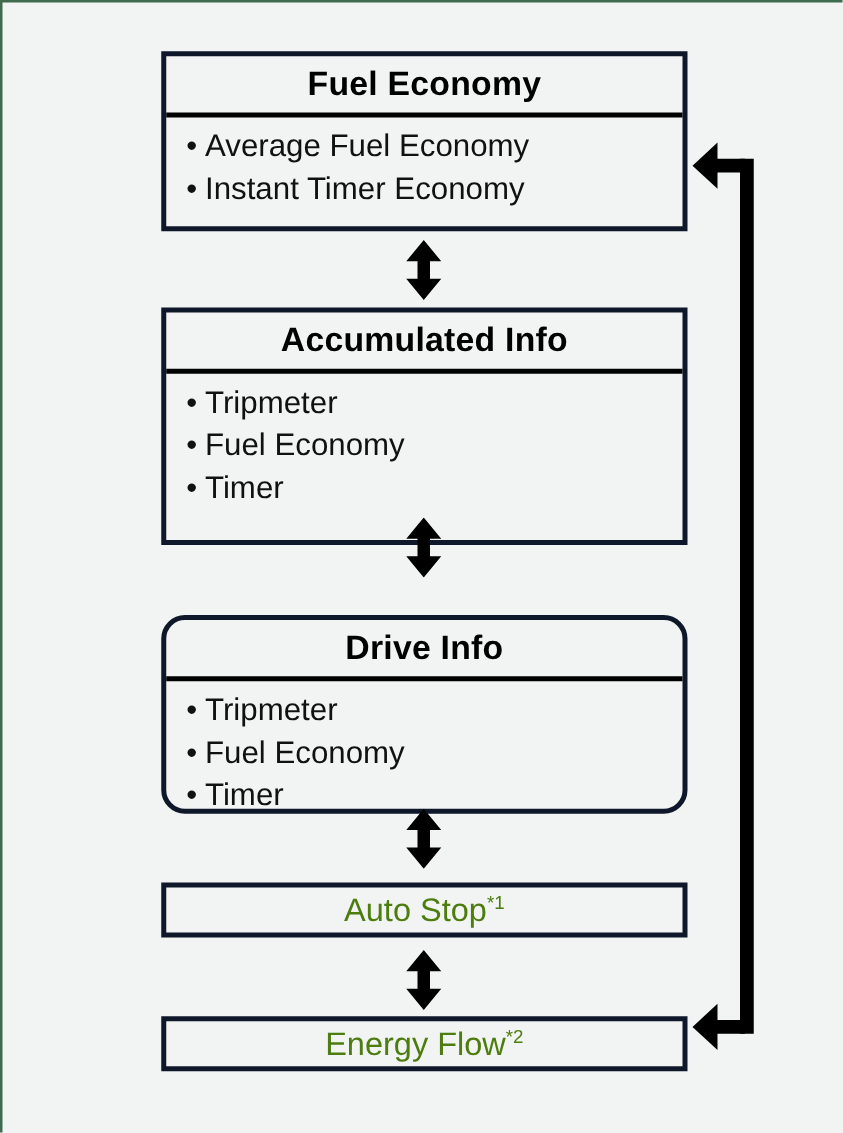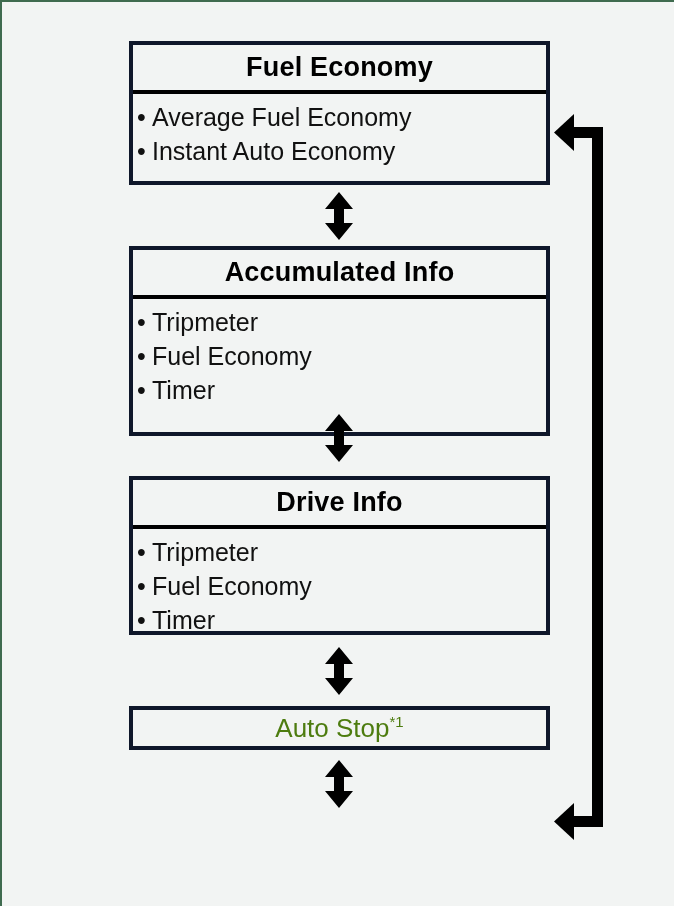--- a/index.html
+++ b/index.html
@@ -39,21 +39,21 @@
     font-weight: bold;
     font-size: 27px;
     line-height: 44px;
     height: 45px;
     border-bottom: 4px solid #000;
     color: #000;
     letter-spacing: 0.2px;
     white-space: nowrap;
   }
   .node-body {
-    padding: 6px 0 8px 4px;
+    padding: 6px 0 8px 16px;
   }
   .bullet-row {
     font-size: 25px;
     line-height: 34px;
     color: #111;
     white-space: nowrap;
   }
   .bullet-row .dot {
     display: inline-block;
     width: 15px;
@@ -90,21 +90,21 @@
 
 <div id="canvas">
 
   <div class="node" style="top:39px;height:144px;">
     <div class="node-title">Fuel Economy</div>
     <div class="node-body">
       <div class="bullet-row">
         <span class="dot">•</span><span>Average Fuel Economy</span>
       </div>
       <div class="bullet-row">
-        <span class="dot">•</span><span>Instant  Auto Economy</span>
+        <span class="dot">•</span><span>Instant  Timer Economy</span>
       </div>
     </div>
   </div>
 
   <div class="dbl-arrow" style="left:320px;top:190px;height:48px;">
     <svg width="34" height="48" viewBox="0 0 34 48">
       <polygon points="17,0 31,17 22,17 22,31 31,31 17,48 3,31 12,31 12,17 3,17" fill="#000"></polygon>
     </svg>
   </div>
 
@@ -122,21 +122,21 @@
       </div>
     </div>
   </div>
 
   <div class="dbl-arrow" style="left:320px;top:412px;height:48px;">
     <svg width="34" height="48" viewBox="0 0 34 48">
       <polygon points="17,0 31,17 22,17 22,31 31,31 17,48 3,31 12,31 12,17 3,17" fill="#000"></polygon>
     </svg>
   </div>
 
-  <div class="node" style="top:474px;height:159px;">
+  <div class="node" style="top:490px;height:159px;border-radius:19px;">
     <div class="node-title">Drive Info</div>
     <div class="node-body">
       <div class="bullet-row">
         <span class="dot">•</span><span>Tripmeter</span>
       </div>
       <div class="bullet-row">
         <span class="dot">•</span><span>Fuel Economy</span>
       </div>
       <div class="bullet-row">
         <span class="dot">•</span><span>Timer</span>
@@ -153,20 +153,23 @@
   <div class="node simple" style="top:704px;height:44px;">
     <span>Auto Stop</span><sup>*1</sup>
   </div>
 
   <div class="dbl-arrow" style="left:320px;top:758px;height:48px;">
     <svg width="34" height="48" viewBox="0 0 34 48">
       <polygon points="17,0 31,17 22,17 22,31 31,31 17,48 3,31 12,31 12,17 3,17" fill="#000"></polygon>
     </svg>
   </div>
 
+  <div class="node simple" style="top:811px;height:44px;">
+    <span>Energy Flow</span><sup>*2</sup>
+  </div>
 
   <div class="loop" style="left:548px;top:95px;width:70px;height:760px;">
     <svg width="70" height="760" viewBox="0 0 70 760">
 
       <rect x="42" y="30" width="11" height="700" fill="#000"></rect>
 
       <rect x="18" y="30" width="28" height="11" fill="#000"></rect>
       <polygon points="4,35.5 24,17 24,54" fill="#000"></polygon>
 
       <rect x="18" y="719" width="28" height="11" fill="#000"></rect>

